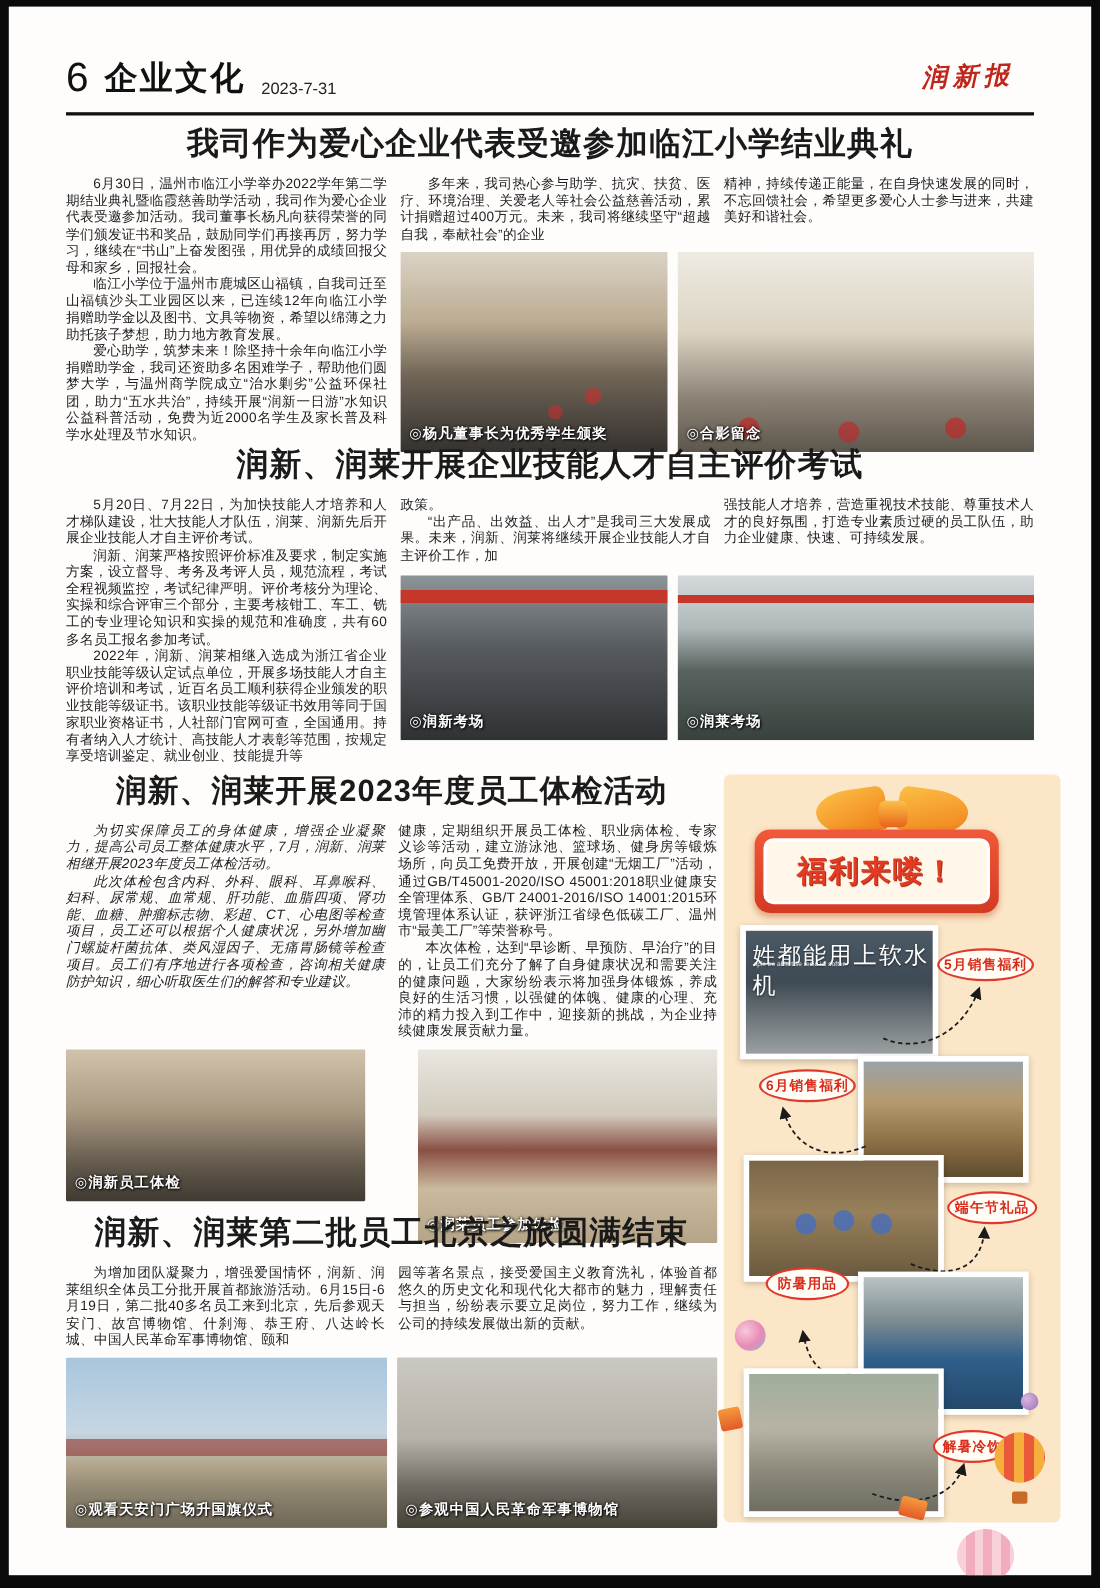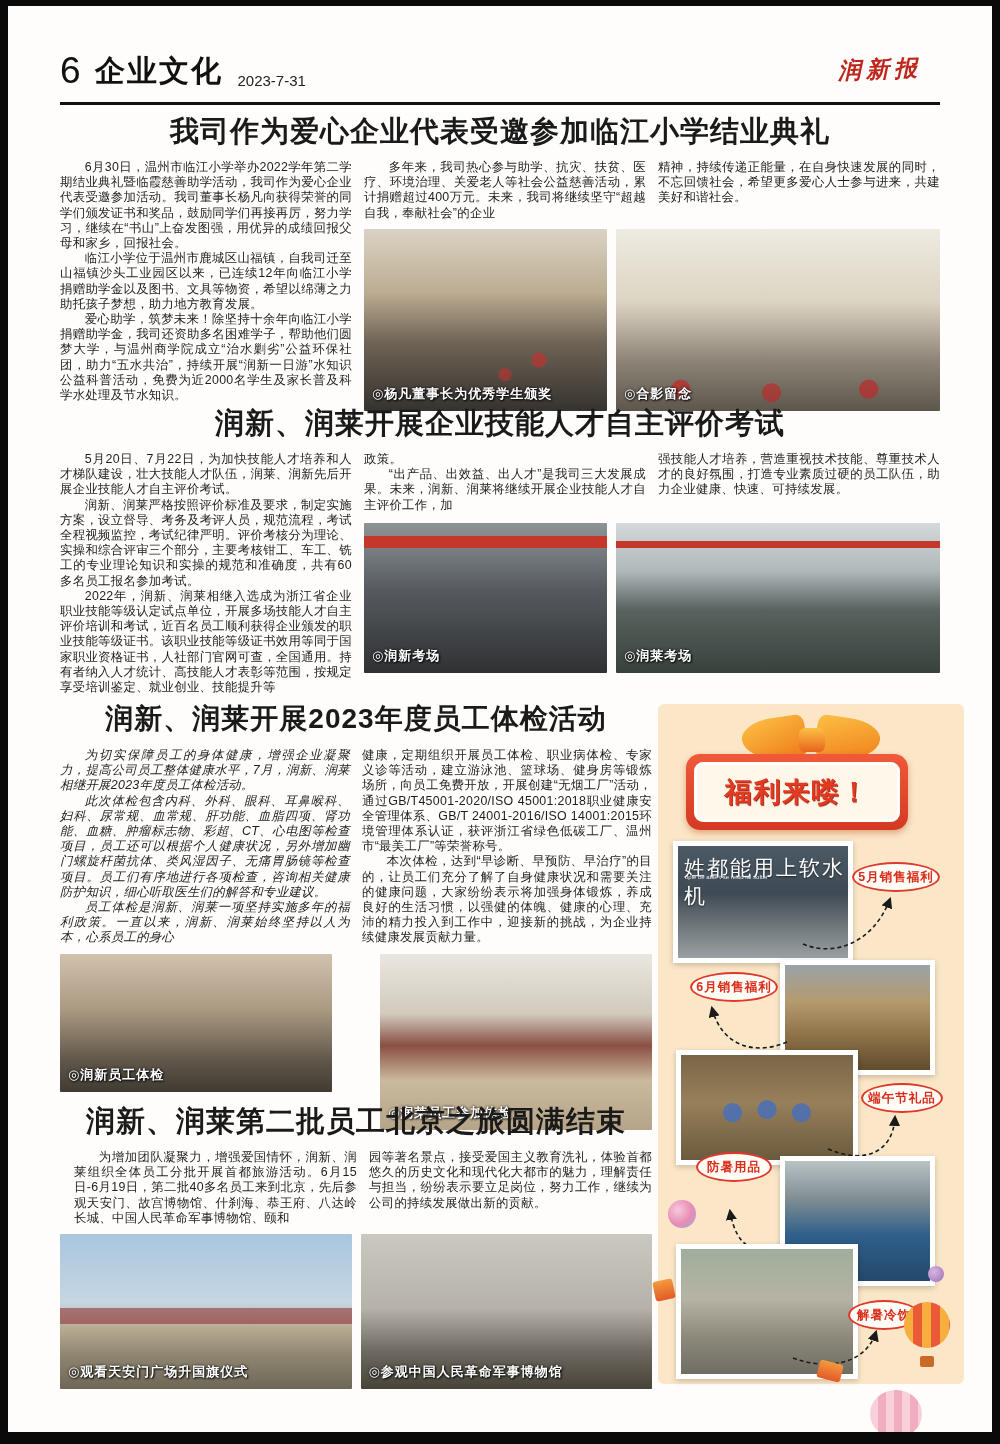--- a/index.html
+++ b/index.html
@@ -137,42 +137,41 @@
       </div>
     </div>
   </section>
 
   <section style="left:52px;top:694px;width:592px;">
     <h1 style="font-size:28px;">润新、润莱开展2023年度员工体检活动</h1>
     <div class="row" style="margin-top:10px;">
       <div class="textcol" style="flex:1;font-style:italic;">
         <p>为切实保障员工的身体健康，增强企业凝聚力，提高公司员工整体健康水平，7月，润新、润莱相继开展2023年度员工体检活动。</p>
         <p>此次体检包含内科、外科、眼科、耳鼻喉科、妇科、尿常规、血常规、肝功能、血脂四项、肾功能、血糖、肿瘤标志物、彩超、CT、心电图等检查项目，员工还可以根据个人健康状况，另外增加幽门螺旋杆菌抗体、类风湿因子、无痛胃肠镜等检查项目。员工们有序地进行各项检查，咨询相关健康防护知识，细心听取医生们的解答和专业建议。</p>
-        <p>员工体检是润新、润莱一项坚持实施多年的福利政策。一直以来，润新、润莱始终坚持以人为本，心系员工的身心</p>
       </div>
       <div class="textcol" style="flex:1;">
         <p class="noindent">健康，定期组织开展员工体检、职业病体检、专家义诊等活动，建立游泳池、篮球场、健身房等锻炼场所，向员工免费开放，开展创建“无烟工厂”活动，通过GB/T45001-2020/ISO 45001:2018职业健康安全管理体系、GB/T 24001-2016/ISO 14001:2015环境管理体系认证，获评浙江省绿色低碳工厂、温州市“最美工厂”等荣誉称号。</p>
         <p>本次体检，达到“早诊断、早预防、早治疗”的目的，让员工们充分了解了自身健康状况和需要关注的健康问题，大家纷纷表示将加强身体锻炼，养成良好的生活习惯，以强健的体魄、健康的心理、充沛的精力投入到工作中，迎接新的挑战，为企业持续健康发展贡献力量。</p>
       </div>
     </div>
     <div class="photorow" style="margin-top:8px;">
       <div class="ph" style="flex:1;height:138px;background:
            linear-gradient(180deg,#d1c2ad 0%,#ab9a82 40%,#62594c 76%,#403a32 100%);">
         <span class="cap">◎润新员工体检</span>
       </div>
       <div class="ph" style="flex:1;height:176px;background:
            linear-gradient(180deg,#eae7e0 0%,#d1cabd 34%,#8a4f44 52%,#caba9d 72%,#b5a488 100%); margin-left: 39px;">
         <span class="cap">◎润莱员工参加体检</span>
       </div>
     </div>
   </section>
 
   <section style="left:52px;top:1096px;width:592px;">
     <h1>润新、润莱第二批员工北京之旅圆满结束</h1>
-    <div class="row" style="margin-top:10px;margin-left:14px;">
+    <div class="row" style="margin-top:10px;">
       <div class="textcol" style="flex:1;">
         <p>为增加团队凝聚力，增强爱国情怀，润新、润莱组织全体员工分批开展首都旅游活动。6月15日-6月19日，第二批40多名员工来到北京，先后参观天安门、故宫博物馆、什刹海、恭王府、八达岭长城、中国人民革命军事博物馆、颐和</p>
       </div>
       <div class="textcol" style="flex:1;">
         <p class="noindent">园等著名景点，接受爱国主义教育洗礼，体验首都悠久的历史文化和现代化大都市的魅力，理解责任与担当，纷纷表示要立足岗位，努力工作，继续为公司的持续发展做出新的贡献。</p>
       </div>
     </div>
     <div class="photorow" style="margin-top:8px;">
       <div class="ph" style="flex:1;height:155px;background:
            linear-gradient(180deg, transparent 48%, rgba(140,40,40,.55) 48%, rgba(140,40,40,.55) 58%, transparent 58%),

